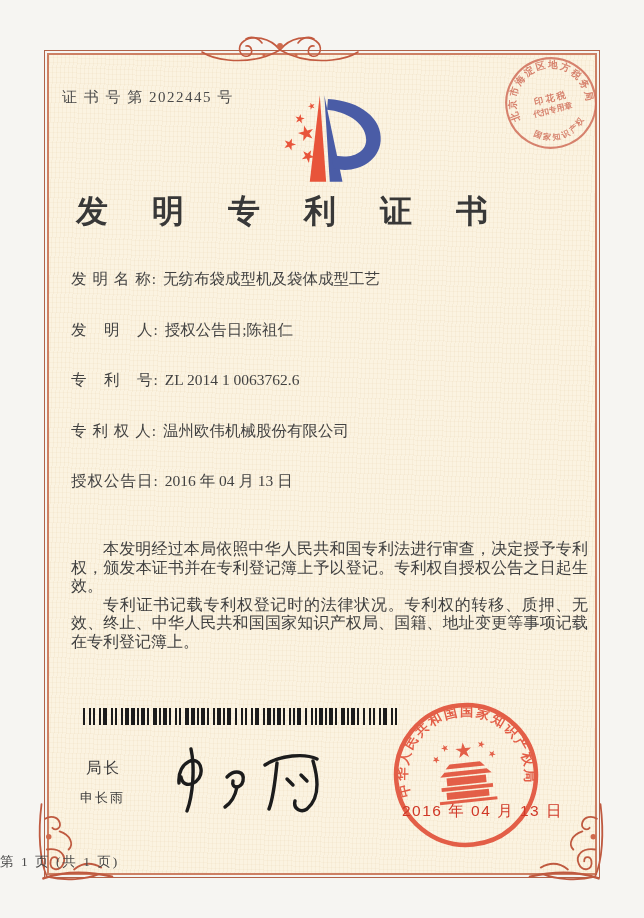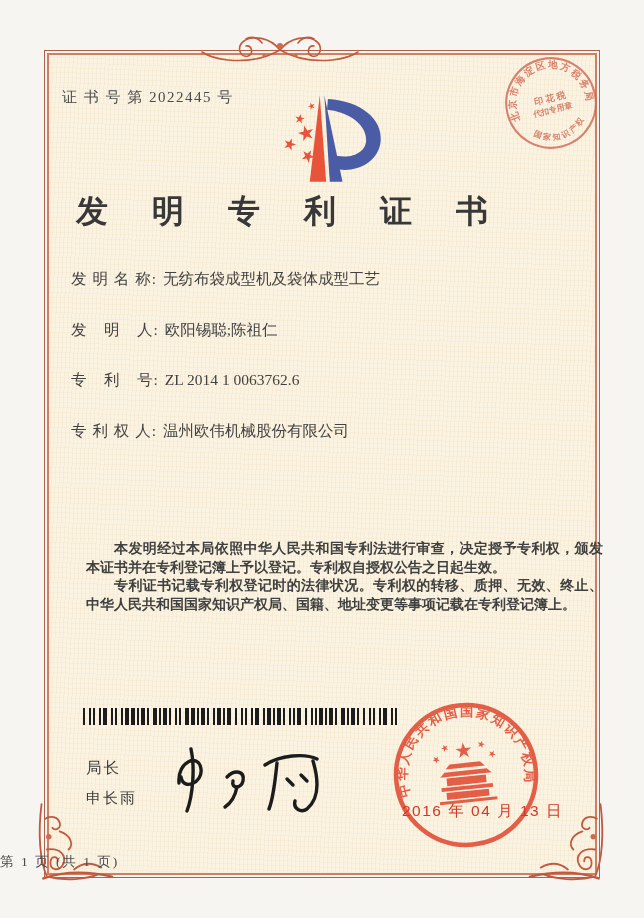--- a/index.html
+++ b/index.html
@@ -22,27 +22,27 @@
       repeating-linear-gradient(2deg, rgba(214,180,128,.08) 0 1px, transparent 1px 5px);
   }
   .abs{position:absolute;}
   #cert-no{left:62px;top:88px;font-size:15px;letter-spacing:1.5px;color:#4a4a4a;}
   #title{left:0;top:190px;width:564px;text-align:center;font-size:32px;font-weight:bold;
          letter-spacing:18px;text-indent:18px;color:#383838;}
   #fields{left:71px;top:269px;width:480px;font-family:Liberation Serif, serif;}
   .field-row{height:50.5px;font-size:15.5px;color:#424242;white-space:nowrap;}
   .field-row .lbl{letter-spacing:1px;}
   .field-row .val{margin-left:6px;}
-  #body-text{left:86px;top:540px;width:517px;font-size:14px;line-height:18.6px;
-             text-align:justify;color:#404040;font-weight:bold;}
+  #body-text{left:71px;top:540px;width:517px;font-size:16px;line-height:18.6px;
+             text-align:justify;color:#404040;}
   #body-text p{margin:0;text-indent:2em;}
   #barcode{left:83px;top:708px;width:318px;height:17px;overflow:hidden;}
   #barcode i{position:absolute;top:0;bottom:0;background:#1c1c1c;}
   #signer-title{left:86px;top:758px;font-size:15.5px;letter-spacing:2px;color:#3c3c3c;}
-  #signer-name{left:86px;top:789px;font-size:15px;letter-spacing:2px;color:#3c3c3c;}
+  #signer-name{left:80px;top:789px;font-size:13px;letter-spacing:2px;color:#3c3c3c;}
   #signature-svg{left:165px;top:743px;}
   #issue-stamp{left:390px;top:699px;opacity:.9;transform:rotate(-6deg);}
   #stamp-date{left:402px;top:801px;font-size:15.5px;letter-spacing:1.5px;color:#d03827;
               font-family:"Liberation Sans","DejaVu Sans",sans-serif;}
   #footer-page{left:0;top:853px;width:644px;text-align:left;font-size:13.5px;color:#4a4a4a;letter-spacing:2px;}
   #tax-stamp{left:503px;top:55px;opacity:.82;transform:rotate(-14deg);}
   #logo{left:245px;top:88px;}
   #top-ornament{left:200px;top:31px;}
   #corner-left{left:34px;top:797px;}
   #corner-right{left:526px;top:797px;transform:scaleX(-1);}
@@ -125,27 +125,30 @@
     <text x="60" y="72" text-anchor="middle" font-size="10" fill="#cf6a55" font-weight="bold">代扣专用章</text>
   </svg>
 
   <div id="title" class="abs">发 明 专 利 证 书</div>
 
   <div id="fields" class="abs">
     <div class="field-row">
       <span class="lbl">发 明 名 称:</span><span class="val">无纺布袋成型机及袋体成型工艺</span>
     </div>
     <div class="field-row">
-      <span class="lbl">发　明　人:</span><span class="val">欧阳锡聪;陈祖仁</span>
+      <span class="lbl">发　明　人:</span><span class="val">授权公告日;陈祖仁</span>
     </div>
     <div class="field-row">
       <span class="lbl">专　利　号:</span><span class="val">ZL 2014 1 0063762.6</span>
     </div>
     <div class="field-row">
       <span class="lbl">专 利 权 人:</span><span class="val">温州欧伟机械股份有限公司</span>
+    </div>
+    <div class="field-row">
+      <span class="lbl">授权公告日:</span><span class="val">2016 年 04 月 13 日</span>
     </div>
   </div>
 
   <div id="body-text" class="abs">
     <p>本发明经过本局依照中华人民共和国专利法进行审查，决定授予专利权，颁发本证书并在专利登记簿上予以登记。专利权自授权公告之日起生效。</p>
     <p>专利证书记载专利权登记时的法律状况。专利权的转移、质押、无效、终止、中华人民共和国国家知识产权局、国籍、地址变更等事项记载在专利登记簿上。</p>
   </div>
 
   <div id="barcode" class="abs">
       <i style="left: 0px; width: 2px;"></i>

